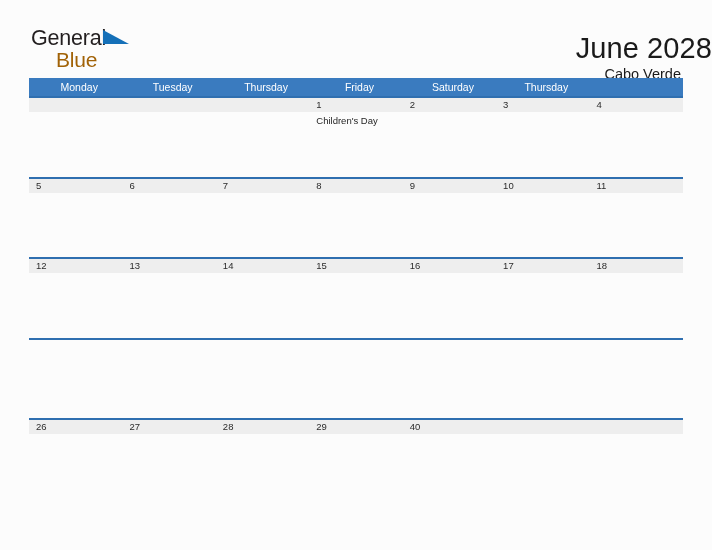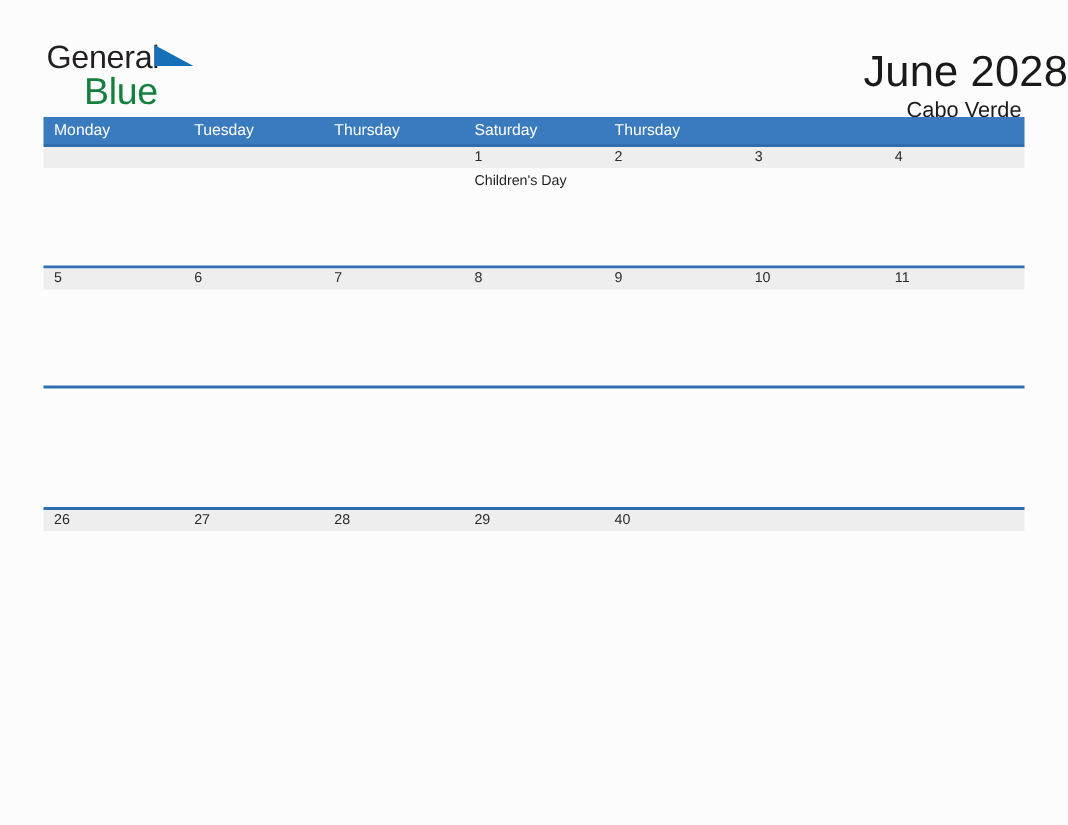--- a/index.html
+++ b/index.html
@@ -44,23 +44,23 @@
     font-size: 21.5px;
     letter-spacing: -0.2px;
     color: #231f20;
     font-family: "Liberation Sans", sans-serif;
     line-height: 1;
   }
   .logo-blue {
     position: absolute;
     left: 25px;
     top: 21px;
-    font-size: 25px;
+    font-size: 21px;
     letter-spacing: -0.2px;
-    color: #15803d;
+    color: #a16207;
     font-family: "Liberation Sans", sans-serif;
     line-height: 1;
   }
   .logo-flag {
     position: absolute;
     left: 70px;
     top: 2px;
     width: 30px;
     height: 20px;
   }
@@ -95,20 +95,21 @@
     left: 29px;
     top: 78px;
     width: 654px;
   }
 
   .weekday-row {
     display: flex;
     width: 654px;
     height: 18px;
     background: #3a7bbf;
+    text-align: center;
   }
   .weekday-cell {
     width: 93.43px;
     box-sizing: border-box;
     padding-left: 7px;
     color: #ffffff;
     font-size: 10.5px;
     line-height: 18px;
     white-space: nowrap;
     overflow: hidden;
@@ -187,20 +188,21 @@
     <div class="country-label">Cabo Verde</div>
 
   </div>
 
   <div class="calendar">
 
     <div class="weekday-row">
       <div class="weekday-cell">Monday</div>
       <div class="weekday-cell">Tuesday</div>
       <div class="weekday-cell">Thursday</div>
+      <div class="weekday-cell">Friday</div>
       <div class="weekday-cell">Saturday</div>
       <div class="weekday-cell">Thursday</div>
     </div>
 
     <div class="week-row">
       <div class="date-band">
         <div class="date-cell"></div>
         <div class="date-cell"></div>
         <div class="date-cell"></div>
         <div class="date-cell">1</div>
@@ -235,20 +237,40 @@
         <div class="event-cell"></div>
         <div class="event-cell"></div>
         <div class="event-cell"></div>
         <div class="event-cell"></div>
         <div class="event-cell"></div>
         <div class="event-cell"></div>
         <div class="event-cell"></div>
       </div>
     </div>
 
+    <div class="week-row">
+      <div class="date-band">
+        <div class="date-cell">12</div>
+        <div class="date-cell">13</div>
+        <div class="date-cell">14</div>
+        <div class="date-cell">15</div>
+        <div class="date-cell">16</div>
+        <div class="date-cell">17</div>
+        <div class="date-cell">18</div>
+      </div>
+      <div class="event-band">
+        <div class="event-cell"></div>
+        <div class="event-cell"></div>
+        <div class="event-cell"></div>
+        <div class="event-cell"></div>
+        <div class="event-cell"></div>
+        <div class="event-cell"></div>
+        <div class="event-cell"></div>
+      </div>
+    </div>
 
     <div class="week-row">
       <div class="event-band">
         <div class="event-cell"></div>
         <div class="event-cell"></div>
         <div class="event-cell"></div>
         <div class="event-cell"></div>
         <div class="event-cell"></div>
         <div class="event-cell"></div>
         <div class="event-cell"></div>

